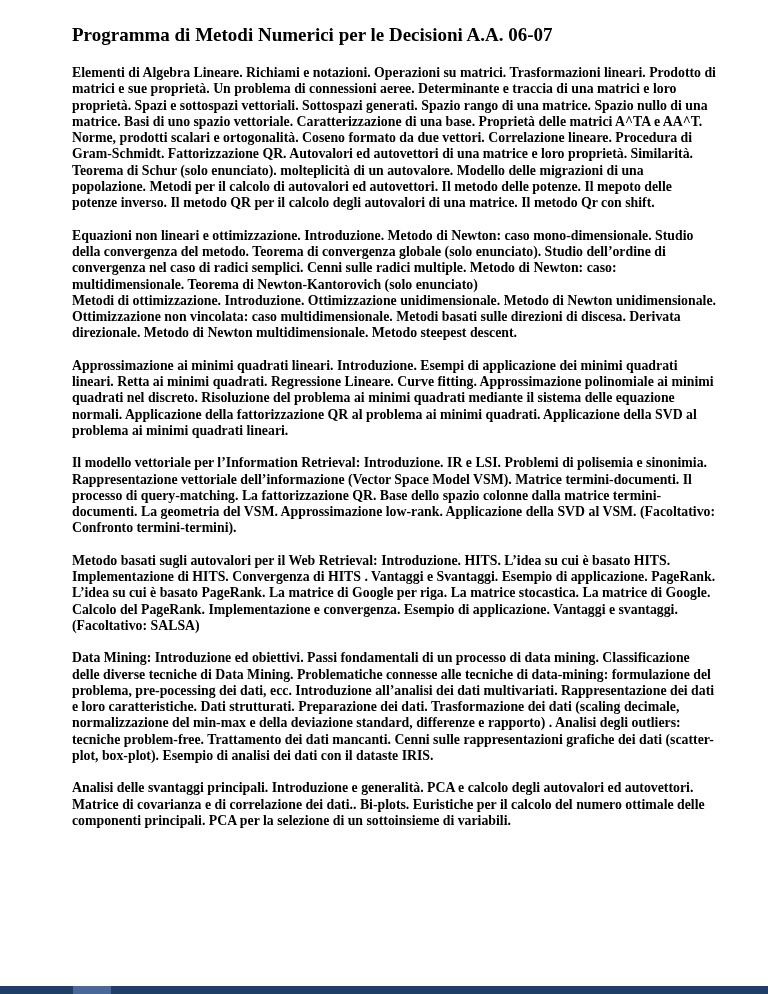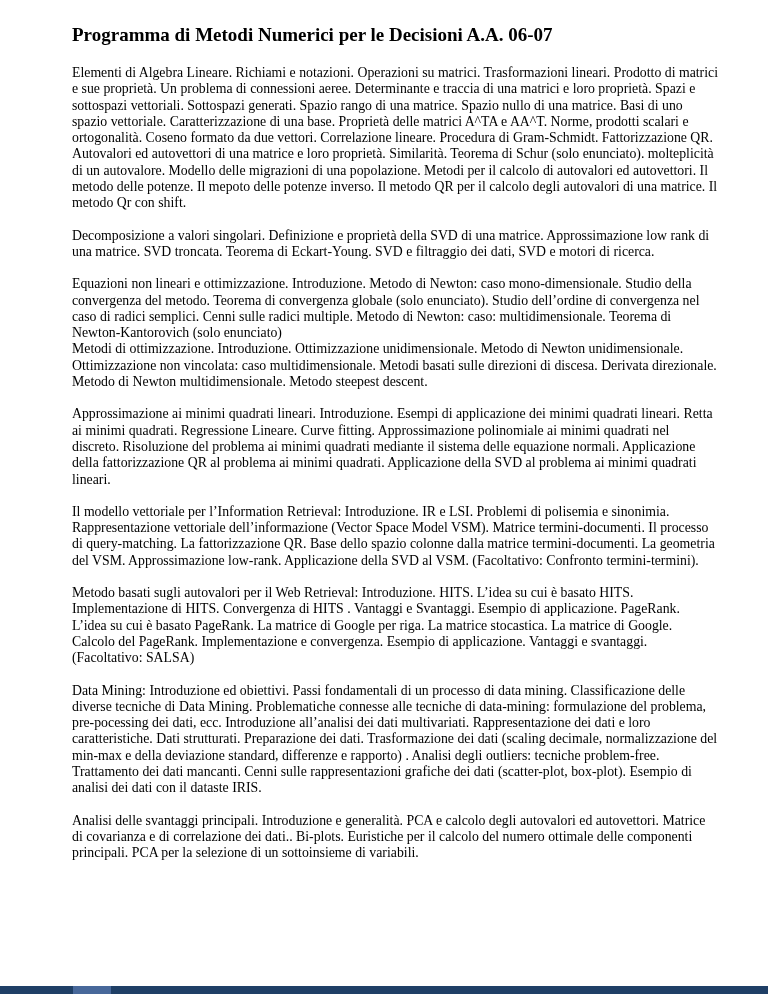--- a/index.html
+++ b/index.html
@@ -20,22 +20,22 @@
     font-size: 19px;
     font-weight: bold;
     margin: 0 0 19px 0;
   }
   .para {
     font-size: 13.8px;
     line-height: 16.3px;
     margin: 0 0 16px 0;
     text-align: left;
   }
-  .hd { font-weight: normal; text-align: right; }
-  .bd { font-weight: normal; }
+  .hd { font-weight: bold; text-align: right; }
+  .bd { font-weight: bold; }
   .taskbar {
     position: absolute;
     left: 0;
     bottom: 0;
     width: 768px;
     height: 8px;
     background: #1f3f66;
   }
   .taskbar-btn {
     position: absolute;
@@ -48,21 +48,20 @@
 </style>
 </head>
 <body>
 
 <div class="page">
 
   <h1 class="title">Programma di Metodi Numerici per le Decisioni A.A. 06-07</h1>
 
   <div class="para"><span class="hd">Elementi di Algebra Lineare.</span><span class="bd"> Richiami e notazioni. Operazioni su matrici. Trasformazioni lineari. Prodotto di matrici e sue proprietà. Un problema di connessioni aeree. Determinante e traccia di una matrici e loro proprietà. Spazi e sottospazi vettoriali. Sottospazi generati.  Spazio rango di una matrice. Spazio nullo di una matrice. Basi di uno spazio vettoriale. Caratterizzazione di una base. Proprietà delle matrici A^TA e AA^T. Norme, prodotti scalari e ortogonalità. Coseno formato da due vettori. Correlazione lineare. Procedura di Gram-Schmidt. Fattorizzazione QR.  Autovalori ed autovettori di una matrice e loro proprietà. Similarità. Teorema di Schur (solo enunciato). molteplicità di un autovalore. Modello delle migrazioni di una popolazione. Metodi per il calcolo di autovalori ed autovettori. Il metodo delle potenze. Il mepoto delle potenze inverso. Il metodo QR per il calcolo degli autovalori di una matrice. Il metodo Qr con shift.</span></div>
 
-  <div class="para"><span class="hd">Decomposizione a valori singolari.</span><span class="bd"> Definizione e proprietà  della SVD di una matrice. Approssimazione low rank di una matrice. SVD troncata. Teorema di Eckart-Young. SVD e filtraggio dei dati, SVD e motori di ricerca.</span></div>
 
   <div class="para"><span class="hd">Equazioni non lineari e ottimizzazione.</span><span class="bd"> Introduzione. Metodo di Newton: caso mono-dimensionale. Studio della convergenza del metodo. Teorema di convergenza globale (solo enunciato). Studio dell’ordine di convergenza nel caso di radici semplici. Cenni sulle radici multiple. Metodo di Newton: caso: multidimensionale. Teorema di Newton-Kantorovich (solo enunciato)</span><div class="bd">Metodi di ottimizzazione. Introduzione. Ottimizzazione unidimensionale. Metodo di Newton unidimensionale. Ottimizzazione non vincolata: caso multidimensionale. Metodi basati sulle direzioni di discesa. Derivata direzionale. Metodo di Newton multidimensionale. Metodo steepest descent.</div></div>
 
   <div class="para"><span class="hd">Approssimazione ai minimi quadrati lineari.</span><span class="bd"> Introduzione. Esempi di applicazione dei minimi quadrati lineari. Retta ai minimi quadrati. Regressione Lineare. Curve fitting.  Approssimazione polinomiale ai minimi quadrati nel discreto. Risoluzione del problema ai minimi quadrati mediante il sistema delle  equazione normali.  Applicazione della fattorizzazione QR al problema ai minimi quadrati. Applicazione della SVD al problema ai minimi quadrati lineari.</span></div>
 
   <div class="para"><span class="hd">Il modello vettoriale per  l’Information Retrieval:</span><span class="bd"> Introduzione. IR e LSI. Problemi di polisemia e sinonimia. Rappresentazione vettoriale dell’informazione (Vector Space Model VSM). Matrice termini-documenti. Il processo di query-matching. La fattorizzazione QR. Base dello spazio colonne dalla matrice termini-documenti. La geometria del VSM. Approssimazione low-rank. Applicazione della SVD al VSM. (Facoltativo: Confronto termini-termini).</span></div>
 
   <div class="para"><span class="hd">Metodo basati sugli autovalori per il Web Retrieval:</span><span class="bd"> Introduzione. HITS. L’idea su cui è basato HITS. Implementazione di HITS. Convergenza di HITS . Vantaggi e Svantaggi. Esempio di applicazione. PageRank. L’idea su cui è basato PageRank. La matrice di Google per riga. La matrice stocastica. La matrice di Google. Calcolo del PageRank. Implementazione e convergenza. Esempio di applicazione. Vantaggi e svantaggi. (Facoltativo: SALSA)</span></div>
 
   <div class="para"><span class="hd">Data Mining:</span><span class="bd"> Introduzione ed obiettivi. Passi fondamentali di un processo di data mining. Classificazione delle diverse tecniche di Data Mining.  Problematiche connesse alle tecniche di data-mining: formulazione del problema, pre-pocessing dei dati, ecc. Introduzione all’analisi dei dati multivariati. Rappresentazione dei dati e loro caratteristiche. Dati strutturati. Preparazione dei dati. Trasformazione dei dati (scaling decimale, normalizzazione del min-max e della deviazione standard, differenze e rapporto) . Analisi degli outliers: tecniche problem-free. Trattamento dei dati mancanti. Cenni sulle rappresentazioni grafiche dei dati (scatter-plot, box-plot). Esempio di analisi dei dati con il dataste IRIS.</span></div>

